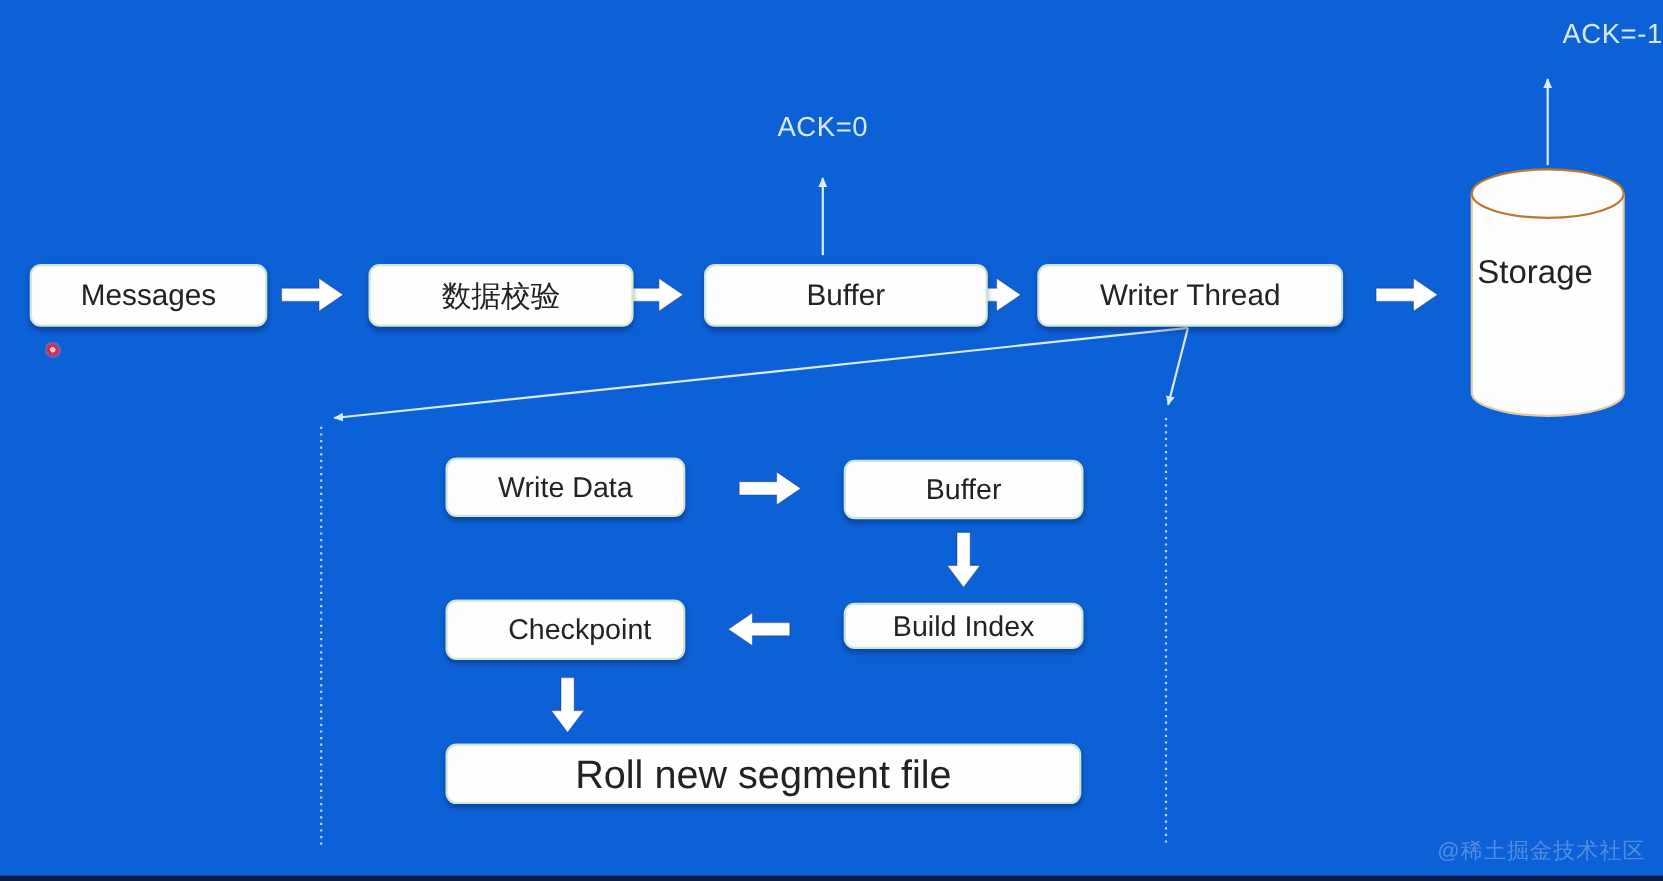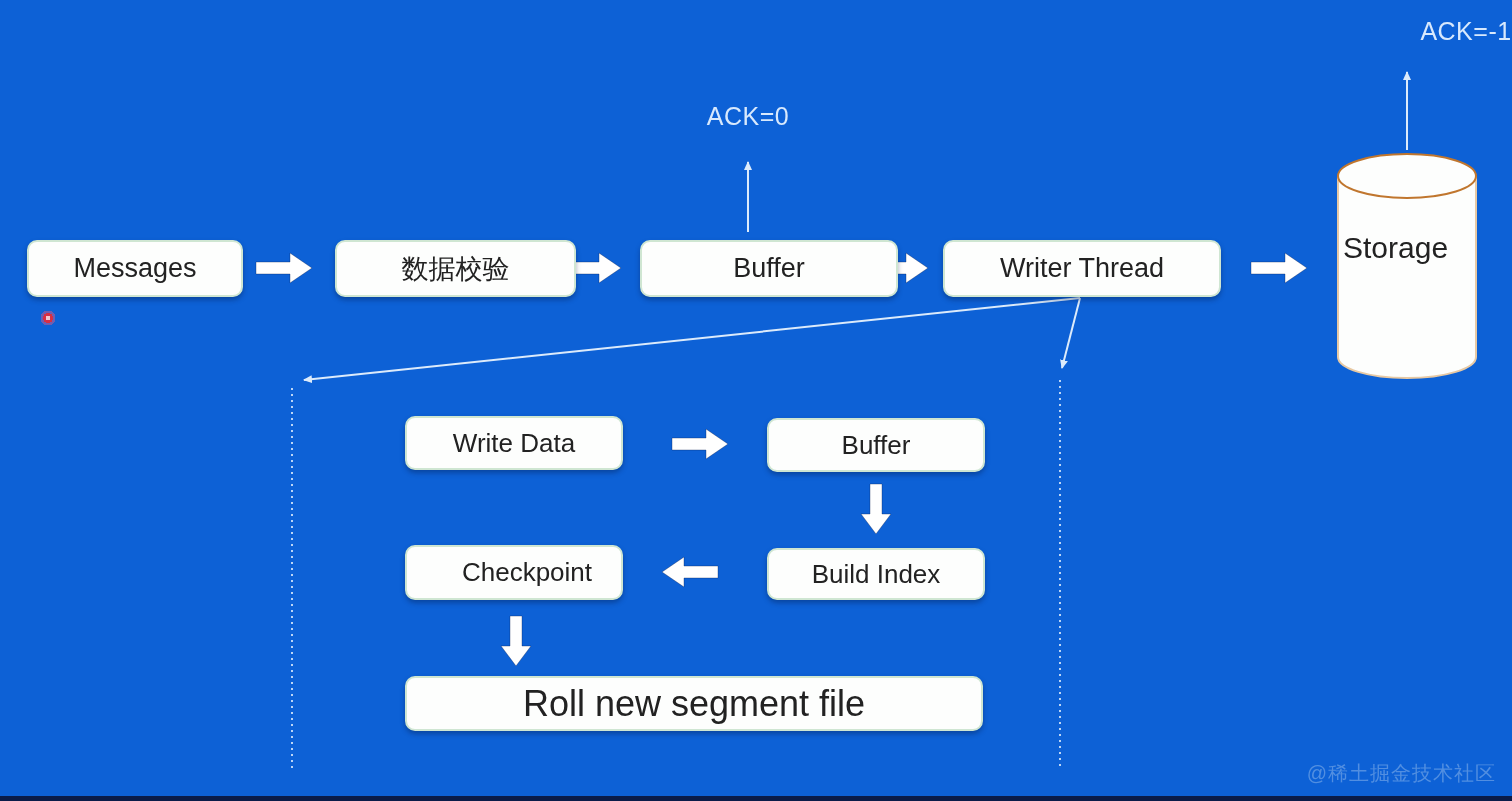--- a/index.html
+++ b/index.html
@@ -88,21 +88,21 @@
 
   <div class="node" style="left:27px;top:240px;width:216px;height:57px;">Messages</div>
   <div class="node" style="left:335px;top:240px;width:241px;height:57px;">数据校验</div>
   <div class="node" style="left:640px;top:240px;width:258px;height:57px;">Buffer</div>
   <div class="node" style="left:943px;top:240px;width:278px;height:57px;">Writer Thread</div>
 
   <div class="storage-label">Storage</div>
 
   <div class="node" style="left:405px;top:416px;width:218px;height:54px;font-size:26px;">Write Data</div>
   <div class="node" style="left:767px;top:418px;width:218px;height:54px;font-size:26px;">Buffer</div>
-  <div class="node" style="left:767px;top:548px;width:218px;height:52px;font-size:26px;">Build Index</div>
+  <div class="node" style="left:767px;top:548px;width:218px;height:42px;font-size:26px;">Build Index</div>
   <div class="node" style="left:405px;top:545px;width:218px;height:55px;font-size:26px;padding-left:26px;">Checkpoint</div>
   <div class="node" style="left:405px;top:676px;width:578px;height:55px;font-size:36px;">Roll new segment file</div>
 
   <div class="pointer-dot"></div>
 
   <div class="watermark">@稀土掘金技术社区</div>
 
   <div class="bottom-bar"></div>
 </div>
 

